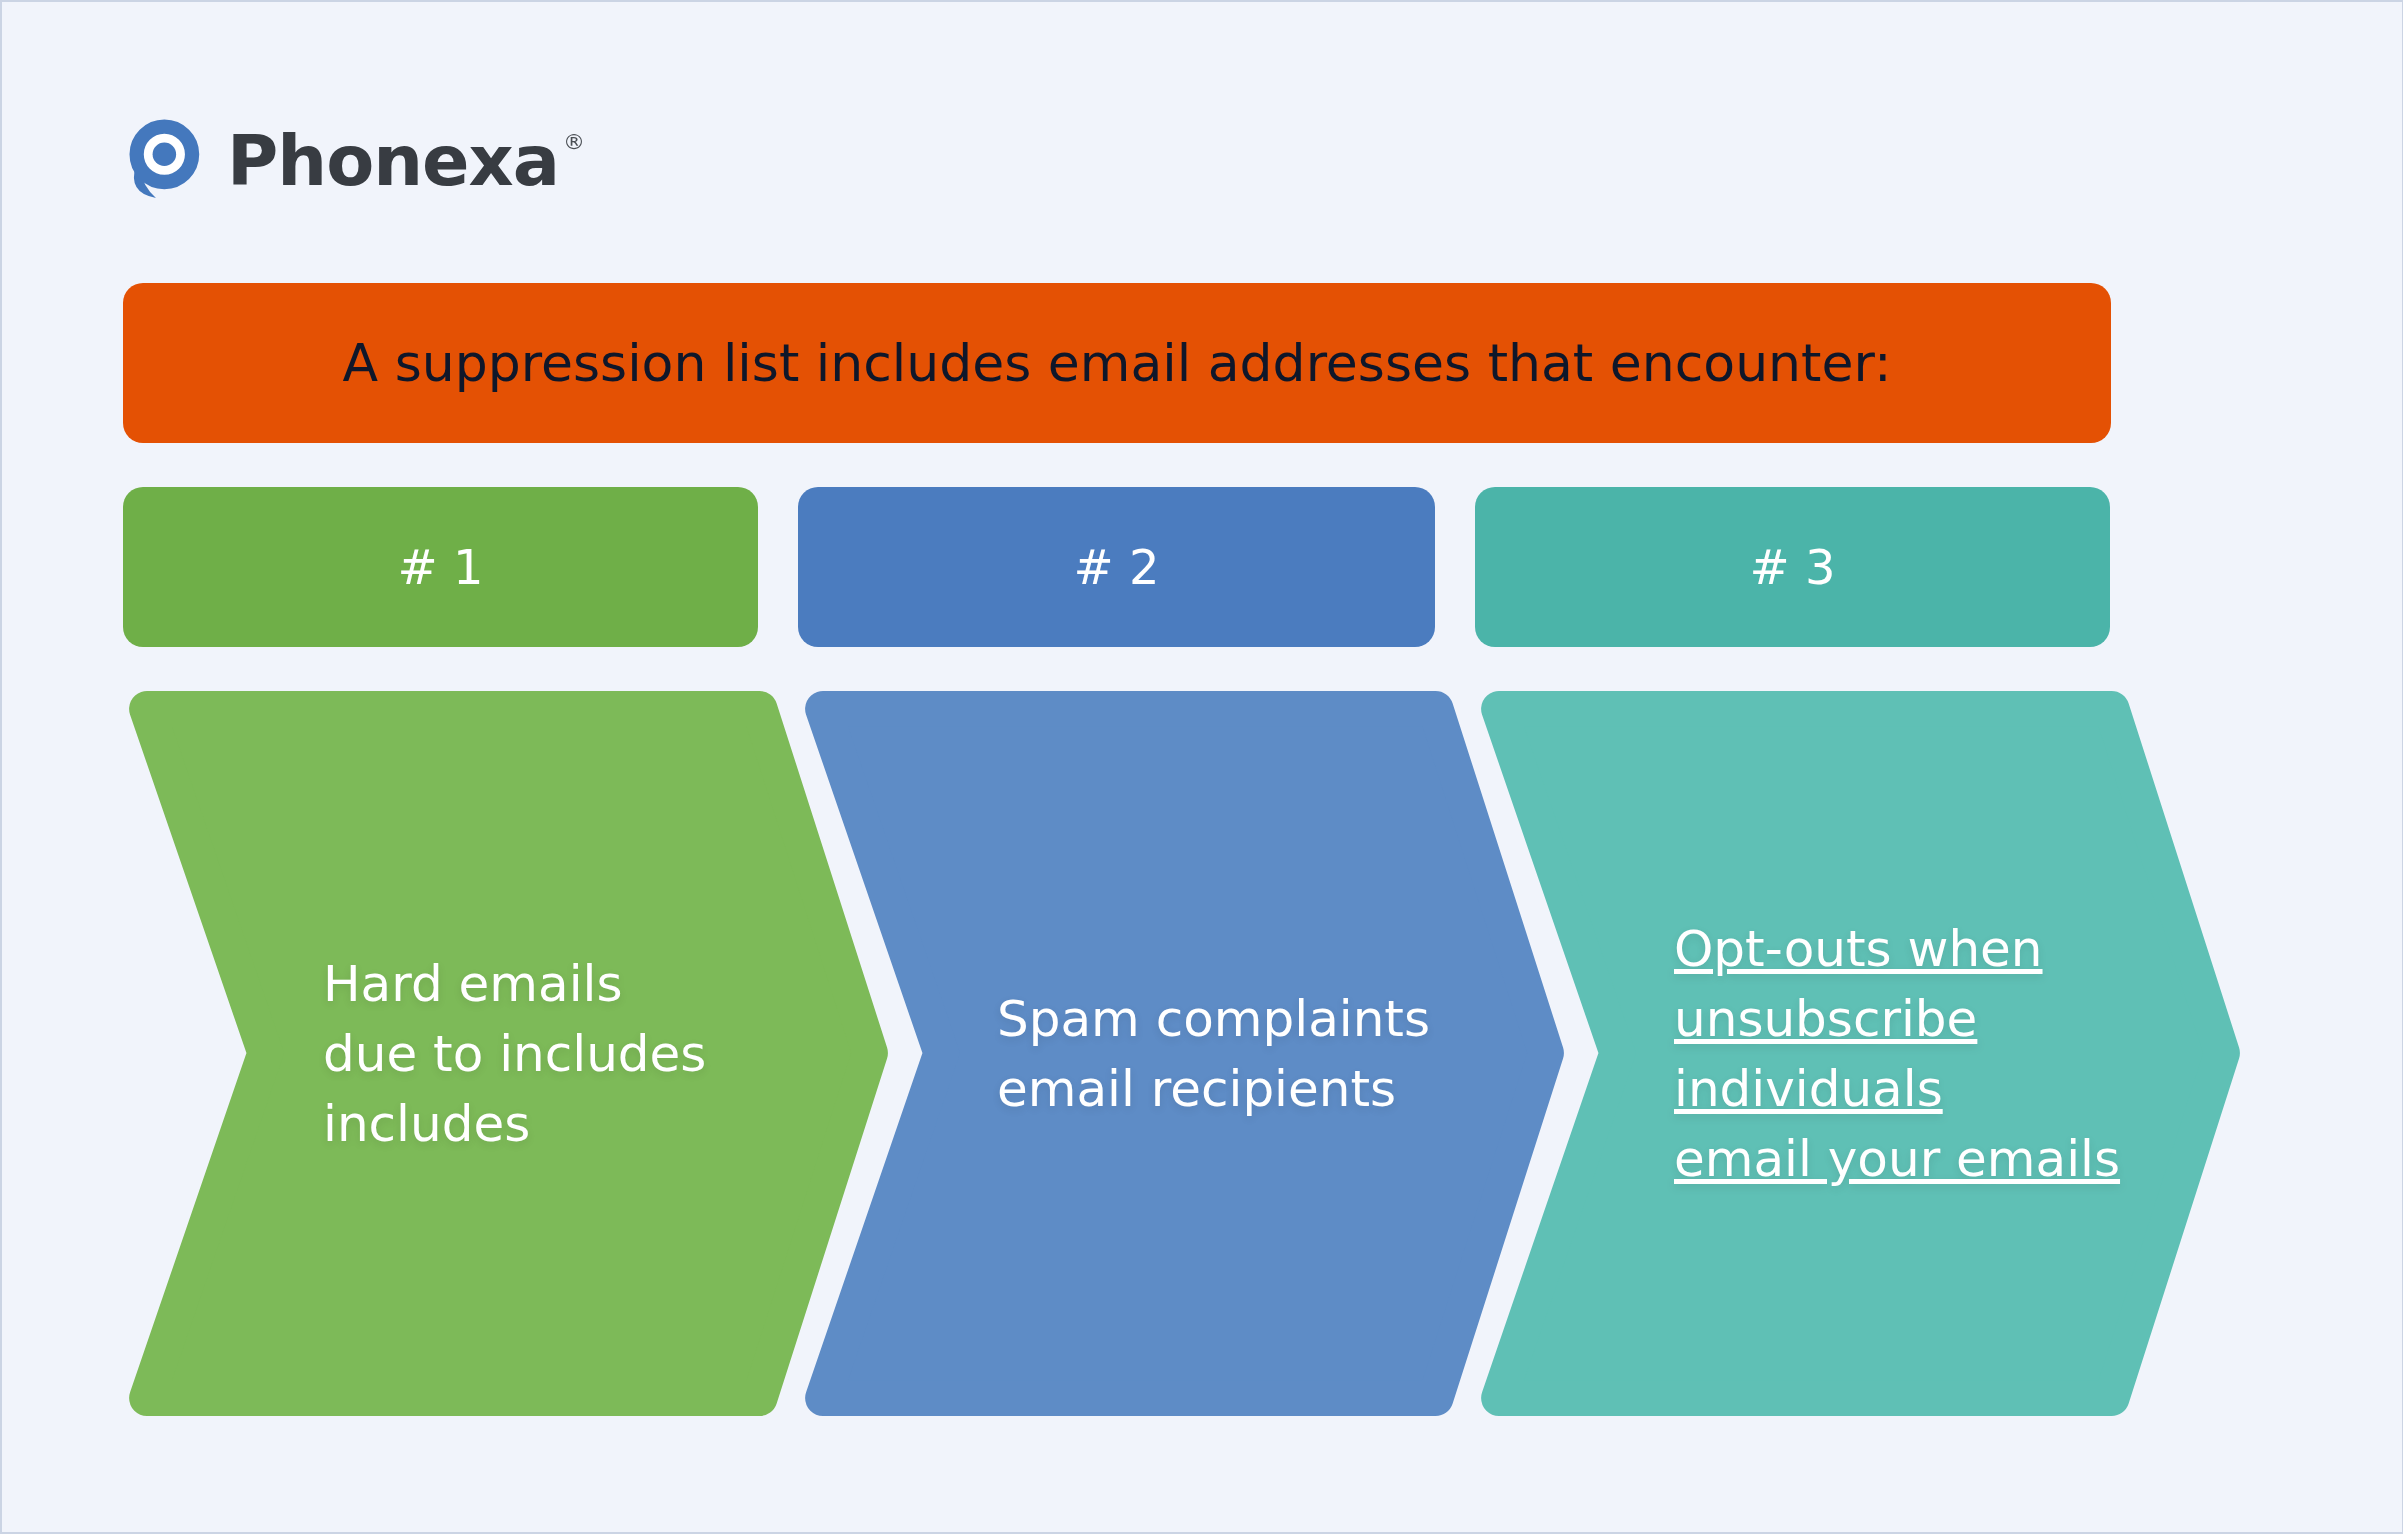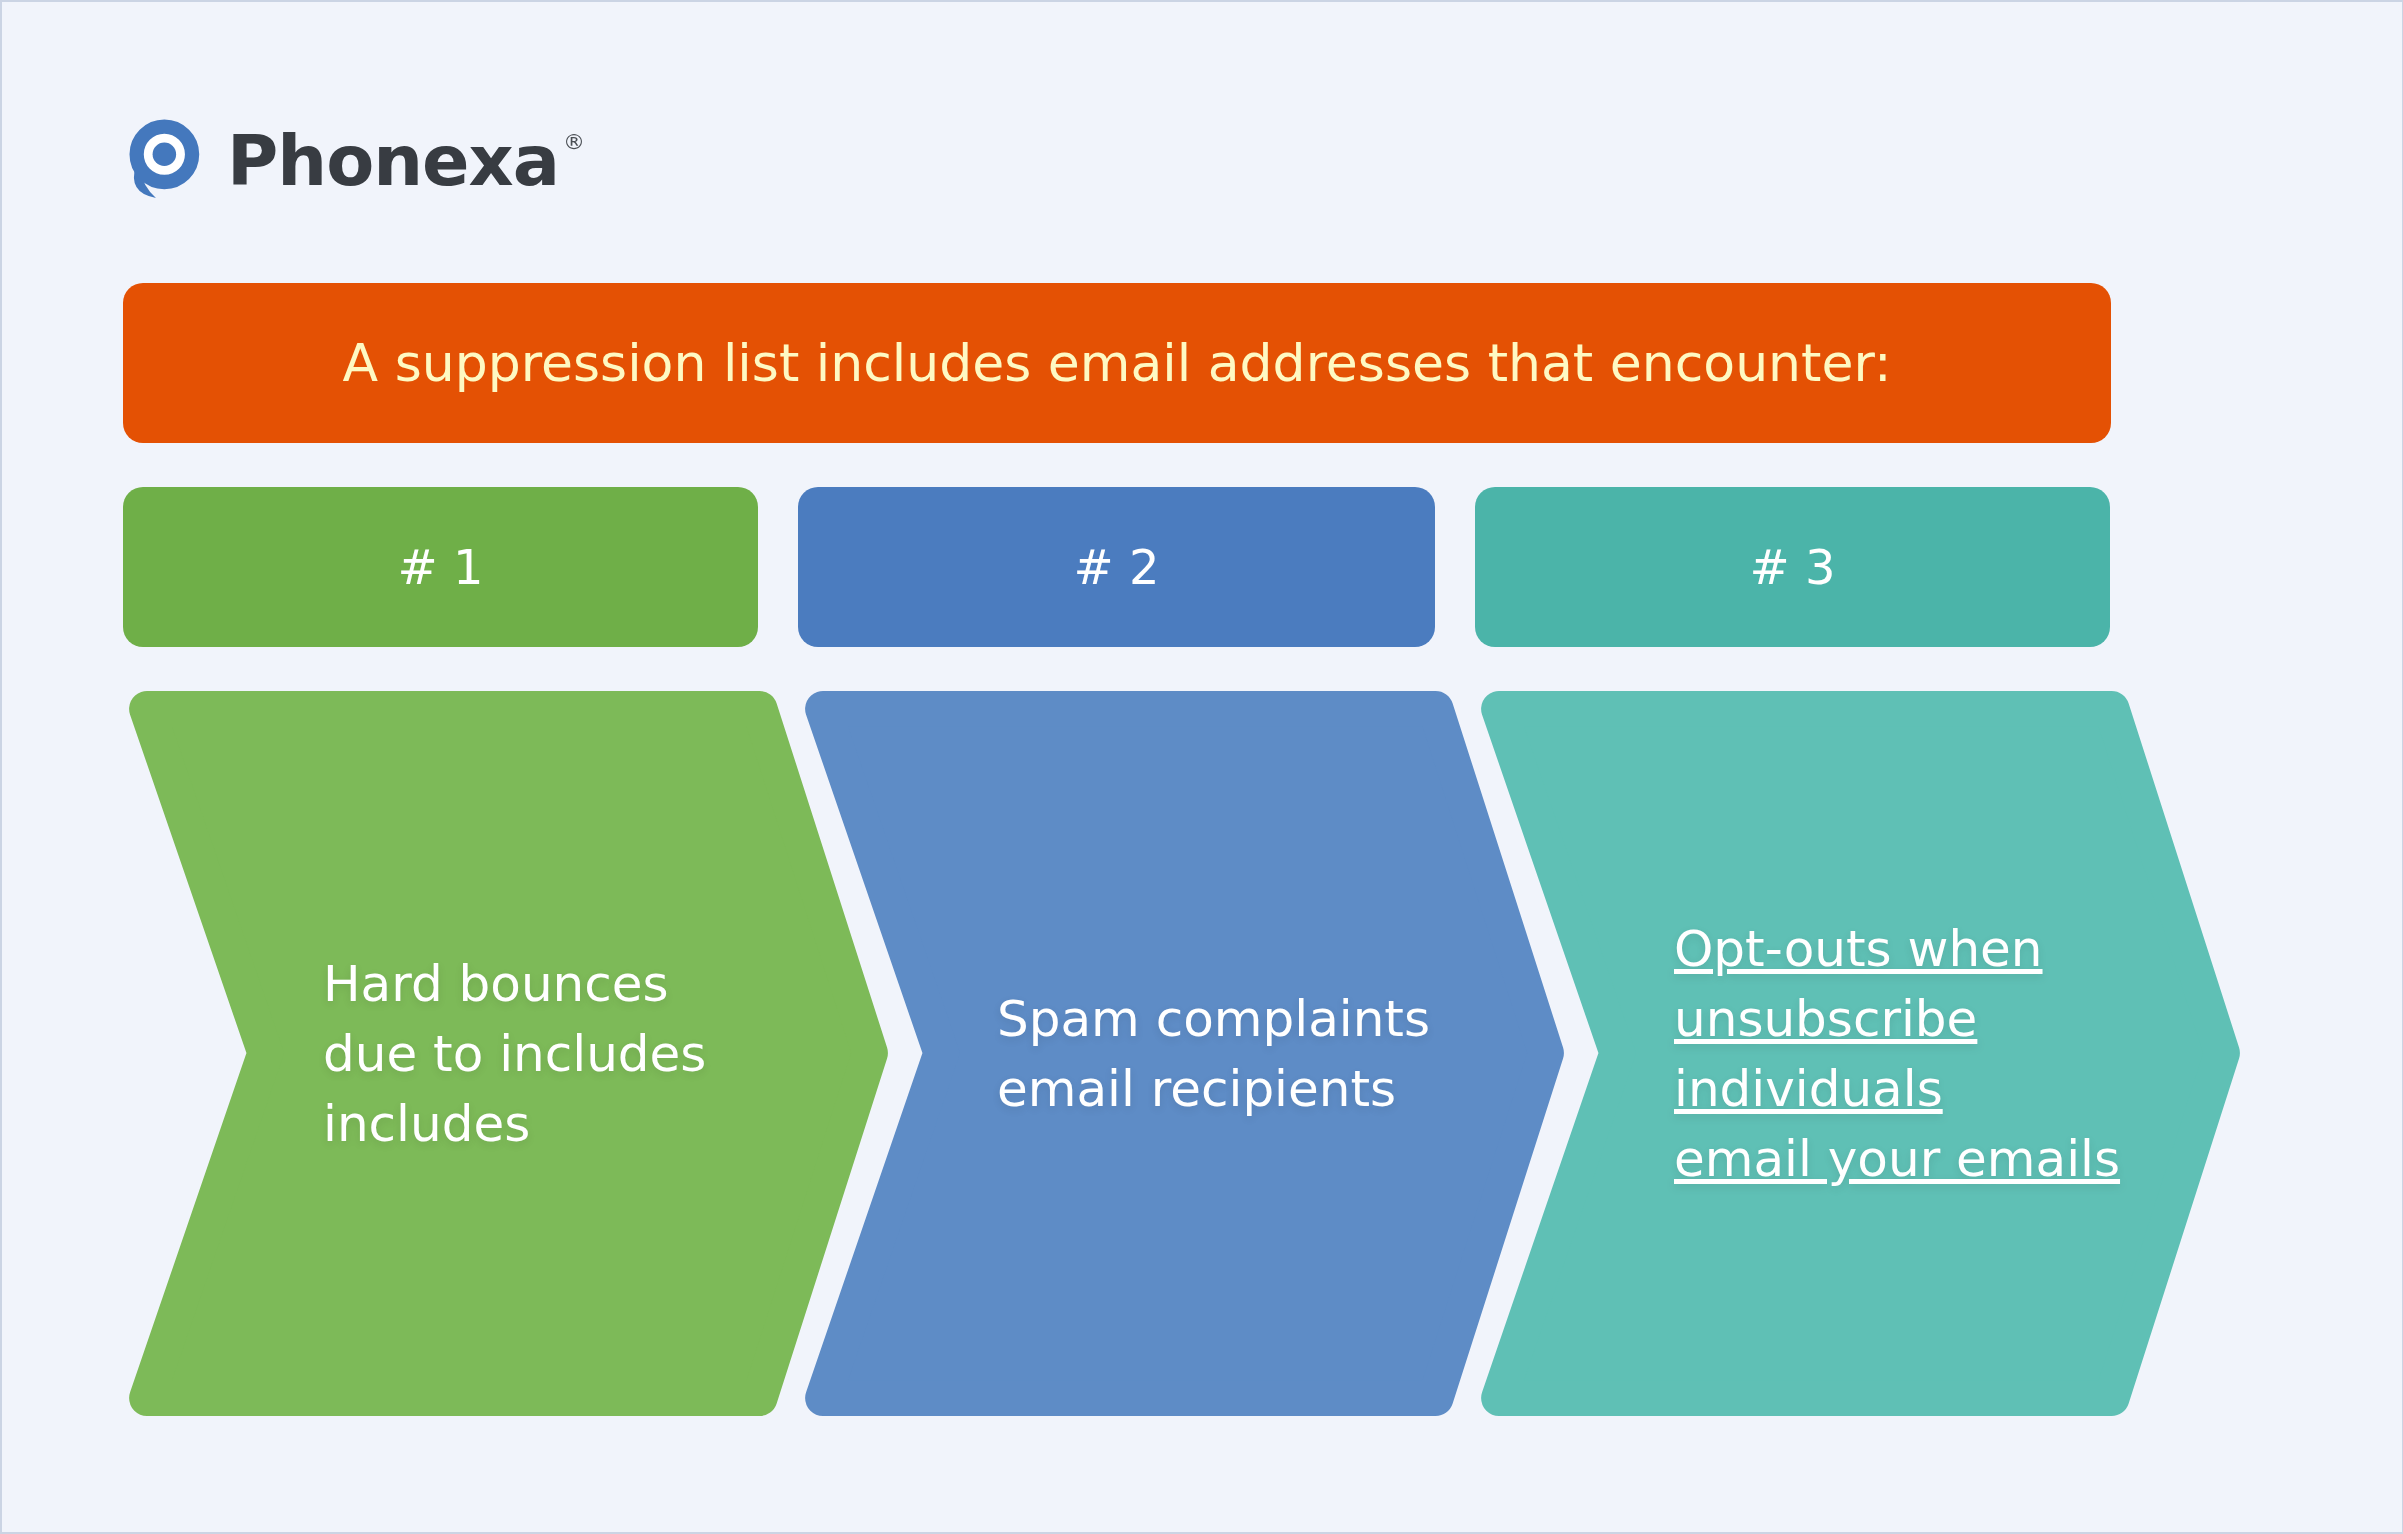--- a/index.html
+++ b/index.html
@@ -55,21 +55,21 @@
   .banner {
     position: absolute;
     left: 121px;
     top: 281px;
     width: 1988px;
     height: 160px;
     border-radius: 20px;
     display: flex;
     align-items: center;
     justify-content: center;
-    color: #fef9c3;
+    color: #0f172a;
     font-size: 52px;
   }
 
   
   .step-header {
     position: absolute;
     top: 485px;
     height: 160px;
     border-radius: 20px;
     display: flex;
@@ -145,21 +145,21 @@
     <path d="M18,18 L634,18 L745,364 L634,711 L18,711 L137,364 Z" stroke-width="36" stroke-linejoin="round" fill="#7DBA58" stroke="#7DBA58"></path>
   </svg>
   <svg class="chevron c2" viewBox="0 0 765 729" aria-hidden="true">
     <path d="M18,18 L634,18 L745,364 L634,711 L18,711 L137,364 Z" stroke-width="36" stroke-linejoin="round" fill="#5E8CC6" stroke="#5E8CC6"></path>
   </svg>
   <svg class="chevron c3" viewBox="0 0 765 729" aria-hidden="true">
     <path d="M18,18 L634,18 L745,364 L634,711 L18,711 L137,364 Z" stroke-width="36" stroke-linejoin="round" fill="#5FC0B5" stroke="#5FC0B5"></path>
   </svg>
 
   <div class="chev-text t1">
-    <div>Hard bounces</div>
+    <div>Hard emails</div>
     <div>due to includes</div>
     <div>includes</div>
   </div>
   <div class="chev-text t2">
     <div>Spam complaints</div>
     <div>email recipients</div>
   </div>
   <div class="chev-text t3">
     <div>Opt-outs when</div>
     <div>unsubscribe</div>

